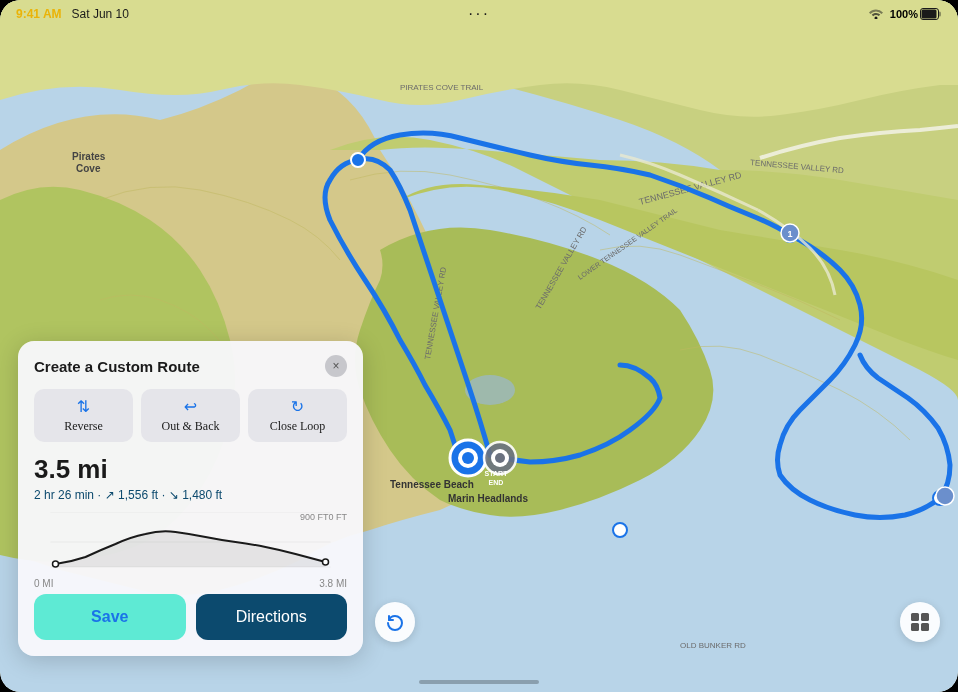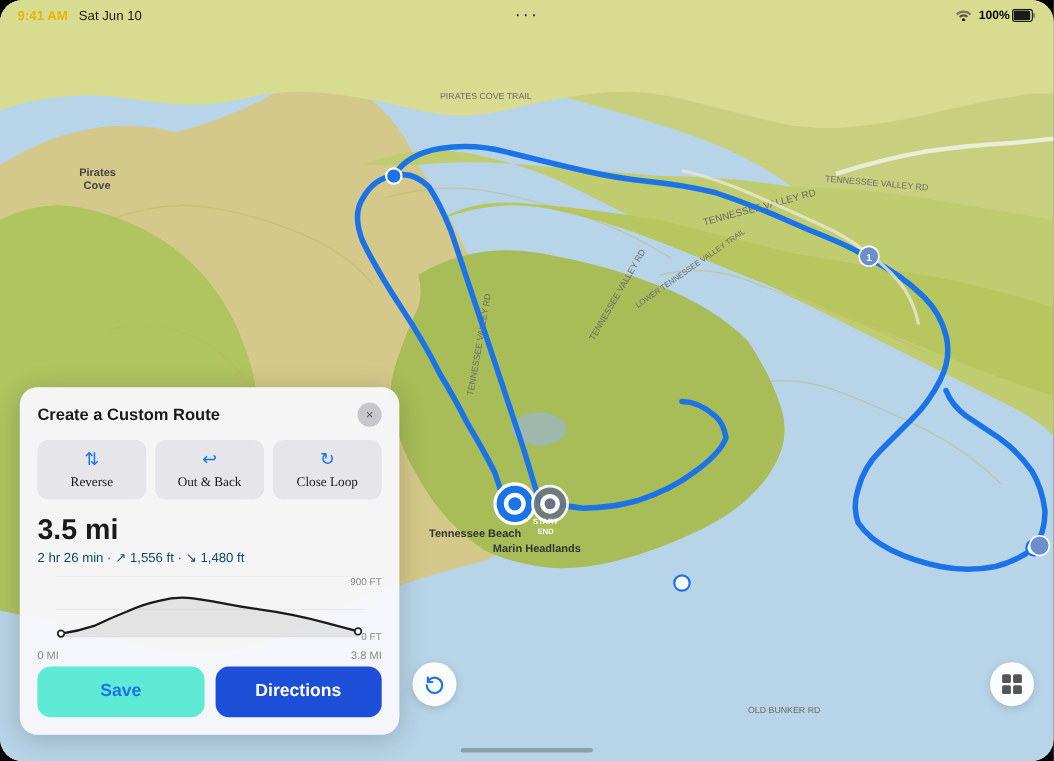--- a/index.html
+++ b/index.html
@@ -79,21 +79,21 @@
       position: absolute;
       top: 0;
       left: 0;
       width: 100%;
       height: 100%;
     }
 
     
     #route-card {
       position: absolute;
-      bottom: 24px;
+      bottom: 36px;
       left: 18px;
       width: 345px;
       background: rgba(248, 248, 252, 0.95);
       border-radius: 16px;
       box-shadow: 0 4px 24px rgba(0,0,0,0.18);
       z-index: 50;
       padding: 14px 16px 16px;
     }
 
     #card-header {
@@ -190,21 +190,21 @@
       font-size: 10px;
       color: #888;
       margin-top: 2px;
     }
 
     #chart-right-labels {
       position: absolute;
       right: 0;
       top: 0;
       display: flex;
-      flex-direction: column;
+      flex-direction: row;
       justify-content: space-between;
       height: 60px;
       font-size: 9px;
       color: #888;
       text-align: right;
       margin-left: 48px;
     }
 
     
     #card-buttons {
@@ -220,26 +220,26 @@
       border-radius: 12px;
       padding: 14px;
       font-size: 16px;
       font-weight: 600;
       color: #1a73e8;
       cursor: pointer;
     }
 
     #directions-btn {
       flex: 1;
-      background: #1d4ed8;
+      background: #0c4a6e;
       border: none;
       border-radius: 12px;
       padding: 14px;
       font-size: 16px;
-      font-weight: 700;
+      font-weight: 400;
       color: #fff;
       cursor: pointer;
     }
 
     
     #undo-btn {
       position: absolute;
       bottom: 50px;
       left: 375px;
       width: 40px;

